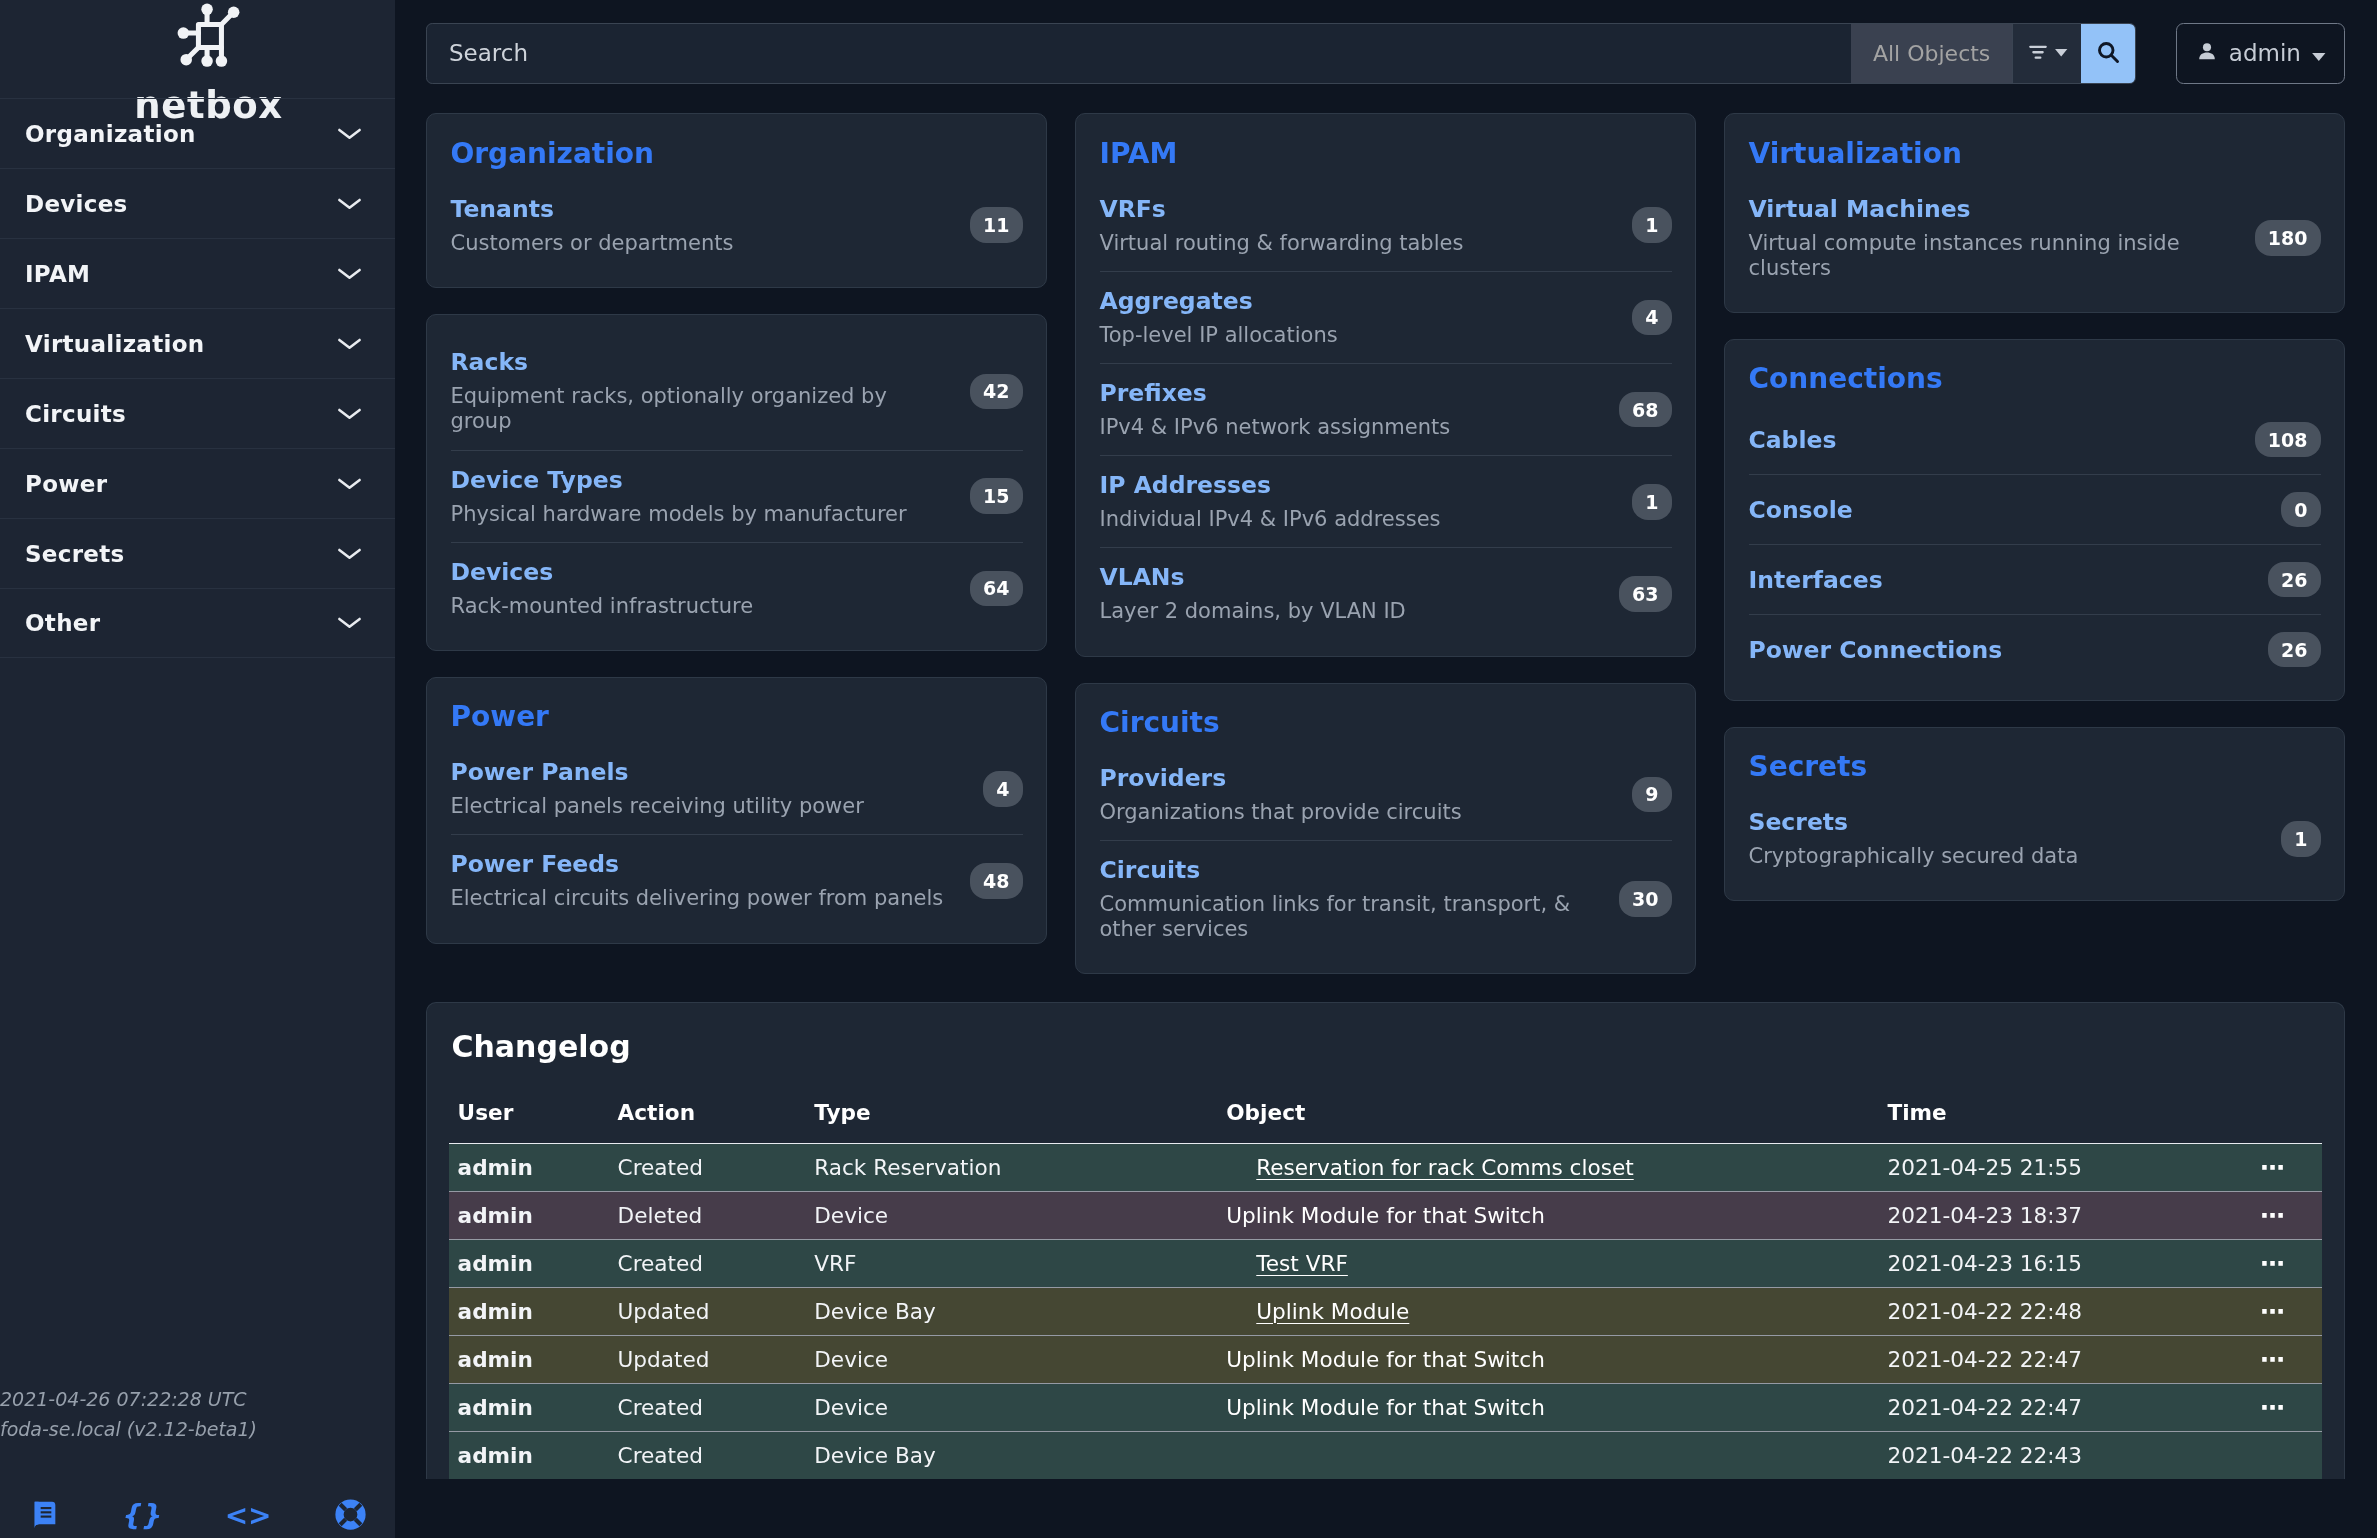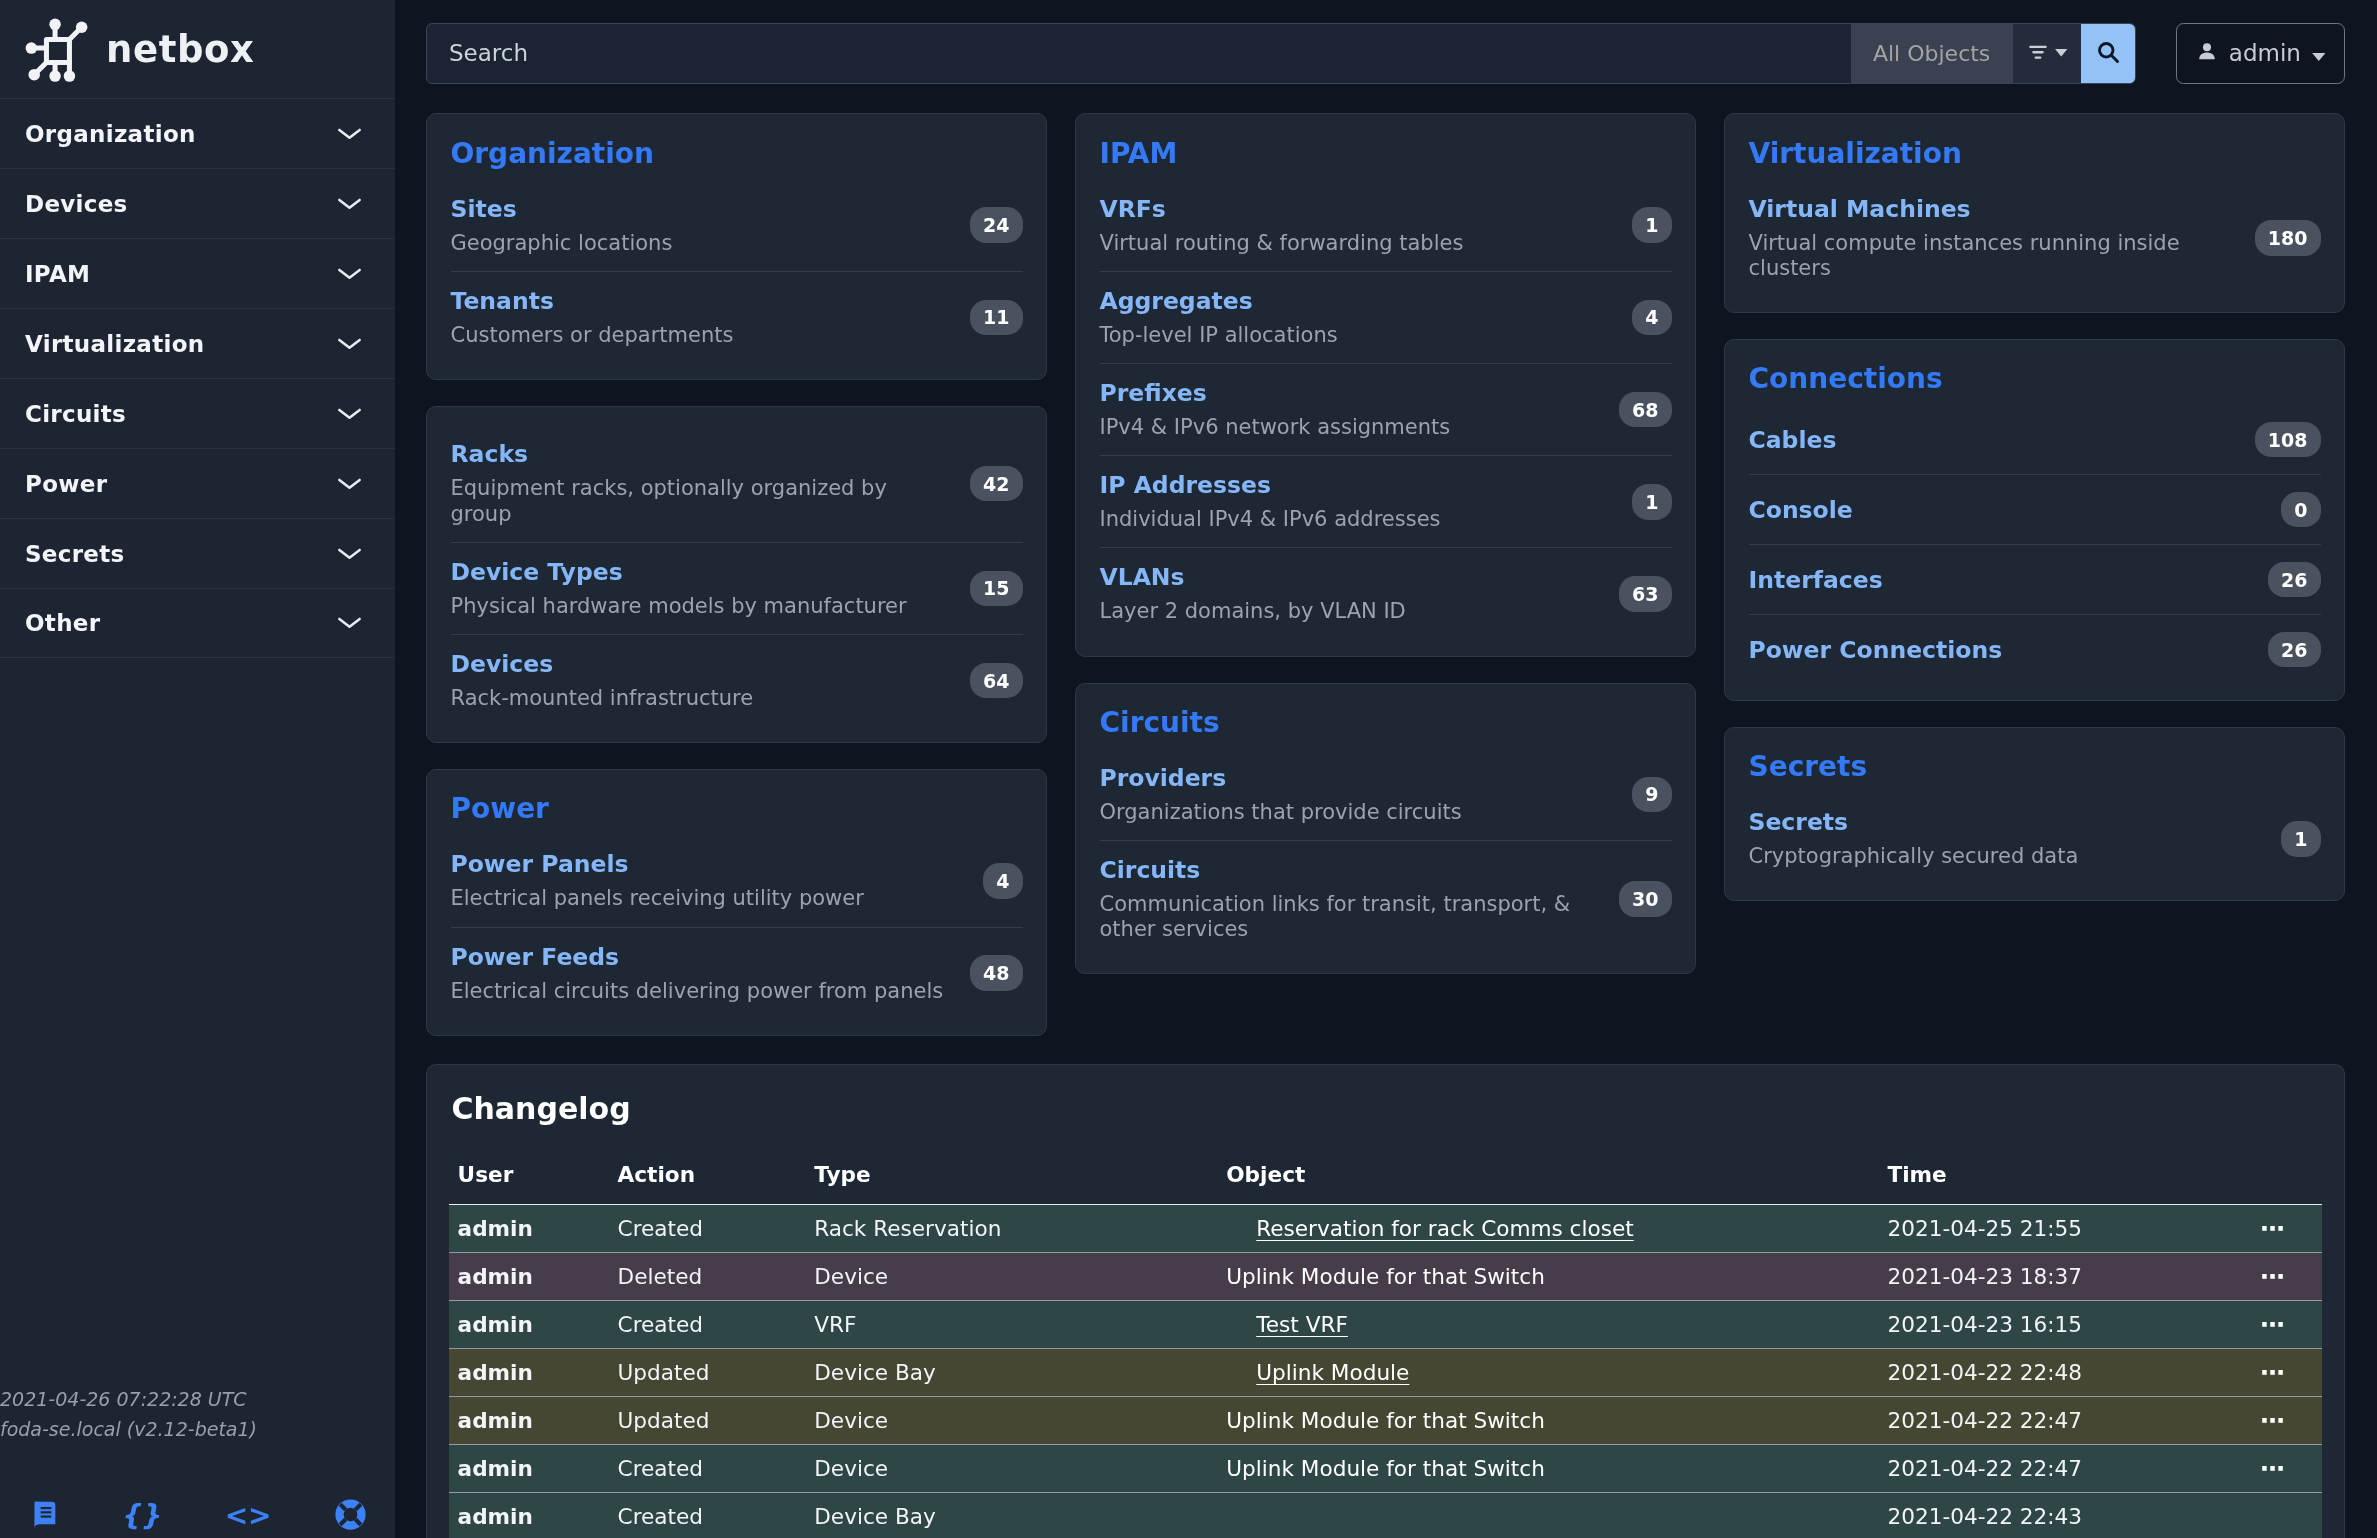--- a/index.html
+++ b/index.html
@@ -3,21 +3,21 @@
 <meta charset="utf-8">
 <title>netbox</title>
 <style>
   * { margin:0; padding:0; box-sizing:border-box; }
   html,body { width:2377px; height:1539px; overflow:hidden;
     background:#0e1521; font-family:"DejaVu Sans","Liberation Sans",sans-serif; }
 
   
   .sidebar { position:fixed; left:0; top:0; width:395px; height:1539px;
     background:#1d2533; z-index:5; }
-  .logo-row { height:98px; display:flex; align-items:center; padding-left:22px; gap:15px; }
+  .logo-row { height:98px; display:flex; align-items:center; padding-left:22px; gap:15px;flex-direction:column; }
   .brand { color:#eef1f4; font-size:37px; font-weight:600; letter-spacing:0.6px; }
   .menu { display:flex; flex-direction:column; }
   .menu-item { height:70px; display:flex; align-items:center; justify-content:space-between;
     padding:0 33px 0 25px; border-top:1.2px solid #283140; cursor:pointer; }
   .menu-item:last-child { border-bottom:1.2px solid #283140; }
   .mi-label { color:#f2f4f7; font-size:23px; font-weight:bold; letter-spacing:0.3px; }
   .mi-chev { display:flex; }
   .sidebar-footer { position:absolute; bottom:6px; left:0; width:100%; text-align:left;font-style:italic; }
   .sf-line { color:#97a0ac; font-size:19px; line-height:1.55; }
   .footer-icons { margin-top:54px; display:flex; justify-content:space-between;
@@ -238,27 +238,20 @@
 </header>
 
 <main class="main">
   <div class="grid" id="dashboard-grid">
       <div class="dash-col">
         <section class="card">
     <h2 class="card-title">Organization</h2>
     <div class="card-items">
             <div class="card-item">
     <div class="item-text">
-      <a href="#" class="item-name">Sites</a>
-      <div class="item-desc">Geographic locations</div>
-    </div>
-    <span class="count-badge">24</span>
-  </div>
-            <div class="card-item">
-    <div class="item-text">
       <a href="#" class="item-name">Tenants</a>
       <div class="item-desc">Customers or departments</div>
     </div>
     <span class="count-badge">11</span>
   </div>
           </div>
   </section>
         <section class="card">
     <div class="card-items">
             <div class="card-item">

